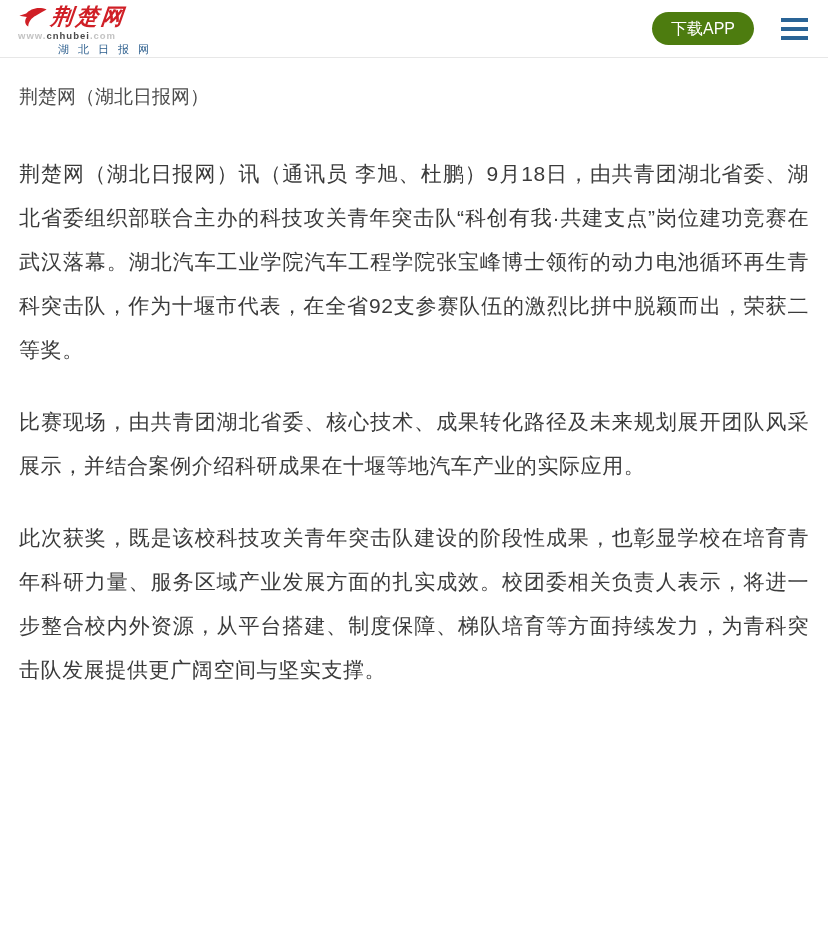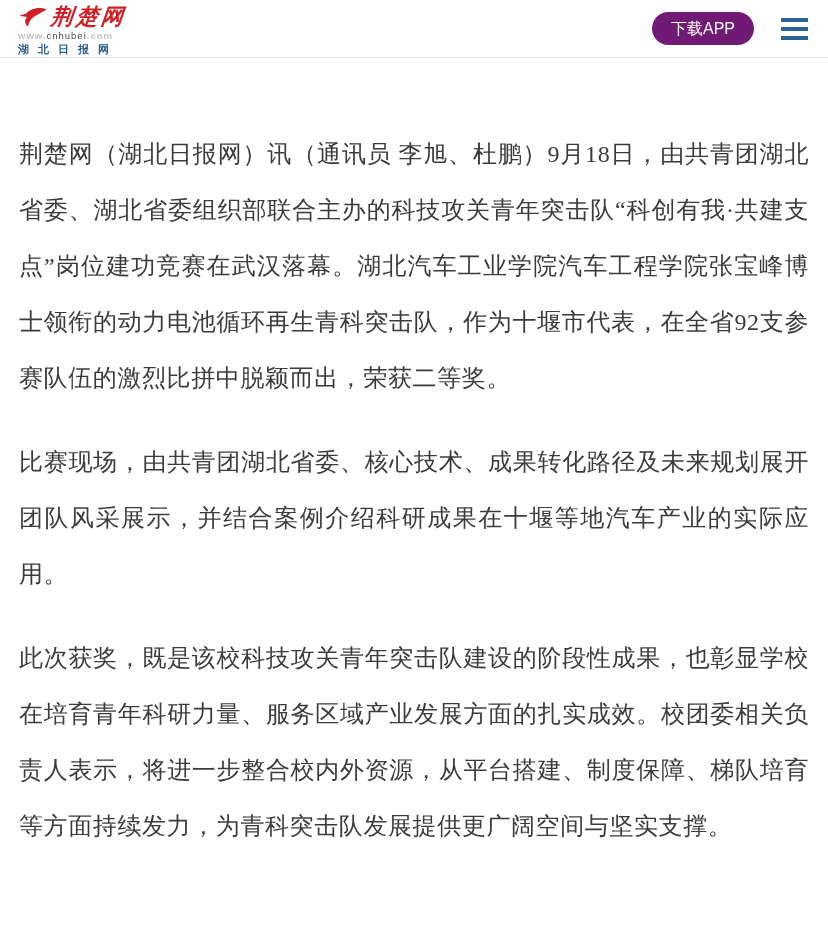--- a/index.html
+++ b/index.html
@@ -42,36 +42,37 @@
     transform: skewX(-6deg);
     font-style: italic;
   }
   .logo-url {
     font-size: 9.5px;
     margin-top: 3px;
     letter-spacing: 1px;
     white-space: nowrap;
   }
   .url-dim  { color: #c3c3c3; font-weight: 700; }
-  .url-main { color: #4a4a4a; font-weight: 400; }
+  .url-main { color: #4a4a4a; font-weight: 700; }
   .logo-sub {
     font-size: 11px;
-    font-weight: 700;
+    font-weight: 400;
     color: #2d5f8e;
     letter-spacing: 9px;
     margin-top: 4px;
     white-space: nowrap;
+    margin-left: 40px;
   }
   .dl-btn {
     margin-left: auto;
     height: 33px;
     padding: 0 19px;
     border: none;
     border-radius: 17px;
-    background: #701a75;
+    background: #4d7c0f;
     color: #ffffff;
     font-size: 16px;
     font-family: inherit;
     cursor: pointer;
     line-height: 33px;
   }
   .menu {
     margin-left: 27px;
     width: 27px;
     display: flex;
@@ -101,26 +102,25 @@
     font-size: 19px;
     display: flex;
     align-items: baseline;
     gap: 15px;
   }
   .meta-source { color: #4d4d4d; }
   .meta-date   { color: #b3b3b3; }
   .article-body { margin-top: 42px; }
   .article-body p {
     margin: 0 0 28px 0;
-    font-size: 24px;
-    line-height: 56px;
+    font-size: 21px;
+    line-height: 44px;
     letter-spacing: 0.6px;
     color: #3b3b3b;
     text-align: justify;
-    font-family: Liberation Serif, serif;
   }
 </style>
 </head>
 <body>
 
 <div class="page">
 
   <header class="site-header">
 
     <a class="logo">
@@ -142,20 +142,21 @@
       <span class="bar"></span>
       <span class="bar"></span>
     </div>
 
   </header>
 
   <main class="content">
 
 
     <div class="article-meta">
+      <span class="meta-source">荆楚网（湖北日报网）</span>
     </div>
 
     <article class="article-body">
       <p>荆楚网（湖北日报网）讯（通讯员 李旭、杜鹏）9月18日，由共青团湖北省委、湖北省委组织部联合主办的科技攻关青年突击队“科创有我·共建支点”岗位建功竞赛在武汉落幕。湖北汽车工业学院汽车工程学院张宝峰博士领衔的动力电池循环再生青科突击队，作为十堰市代表，在全省92支参赛队伍的激烈比拼中脱颖而出，荣获二等奖。</p>
       <p>比赛现场，由共青团湖北省委、核心技术、成果转化路径及未来规划展开团队风采展示，并结合案例介绍科研成果在十堰等地汽车产业的实际应用。</p>
       <p>此次获奖，既是该校科技攻关青年突击队建设的阶段性成果，也彰显学校在培育青年科研力量、服务区域产业发展方面的扎实成效。校团委相关负责人表示，将进一步整合校内外资源，从平台搭建、制度保障、梯队培育等方面持续发力，为青科突击队发展提供更广阔空间与坚实支撑。</p>
     </article>
 
   </main>
 

